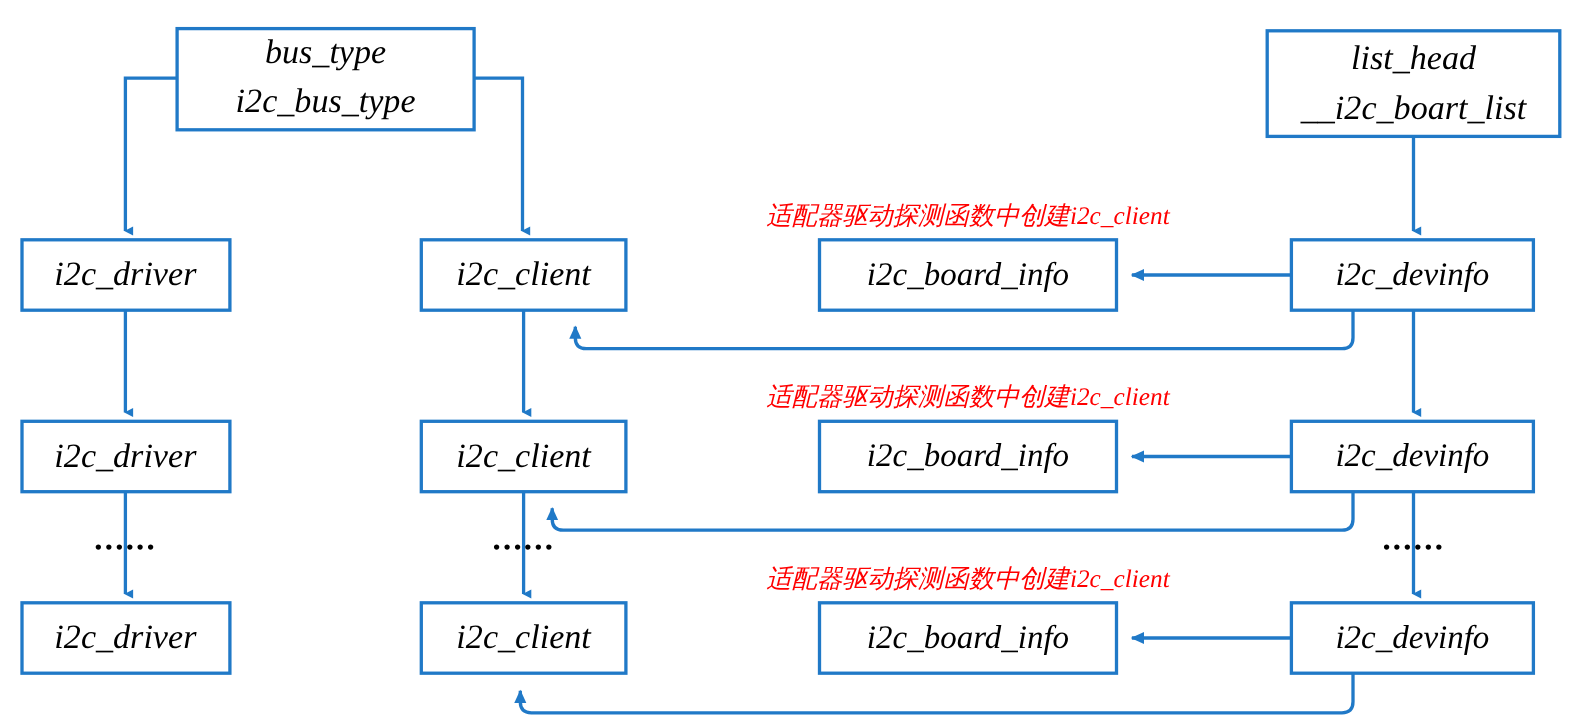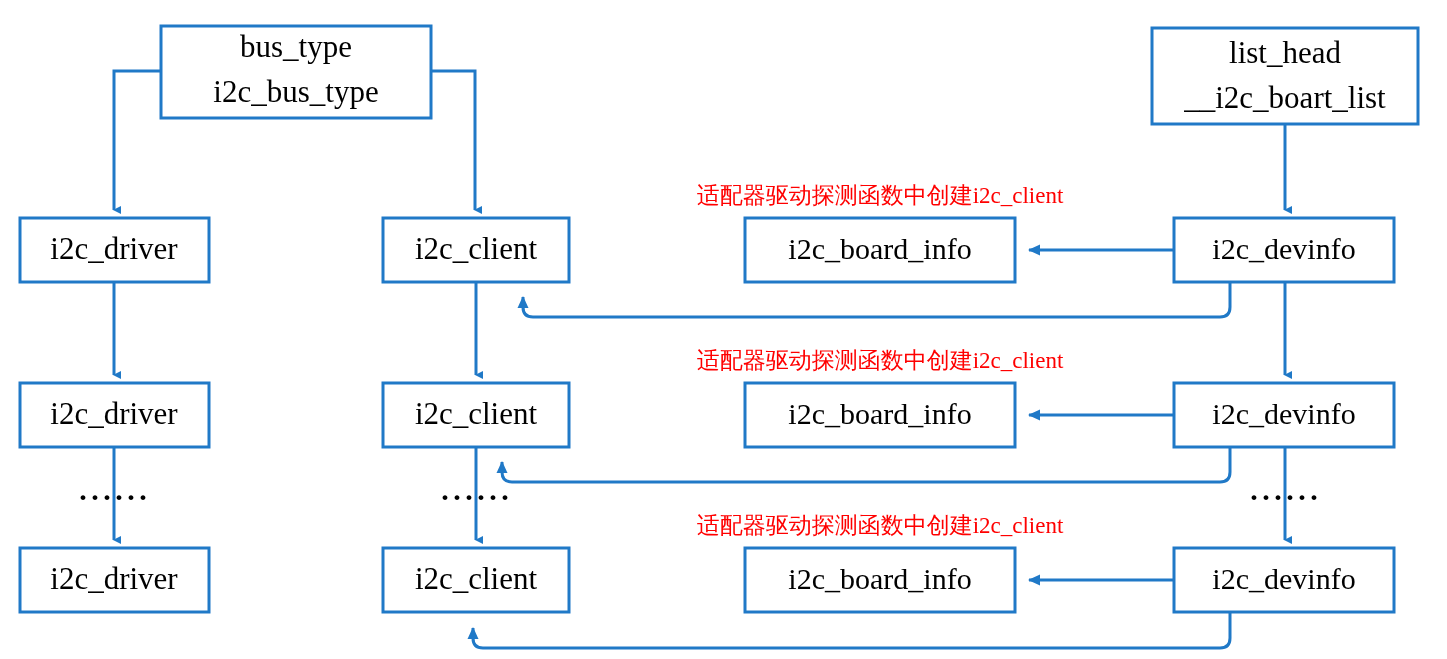--- a/index.html
+++ b/index.html
@@ -11,20 +11,21 @@
     width: 1447px;
     height: 659px;
     overflow: hidden;
     font-family: "Liberation Serif", "DejaVu Serif", serif;
   }
   #diagram-root {
     position: relative;
     width: 1447px;
     height: 659px;
     background: #ffffff;
+    font-style: italic;
   }
   svg.diagram-canvas {
     position: absolute;
     left: 0;
     top: 0;
     width: 1447px;
     height: 659px;
   }
   .node-box {
     fill: #ffffff;

